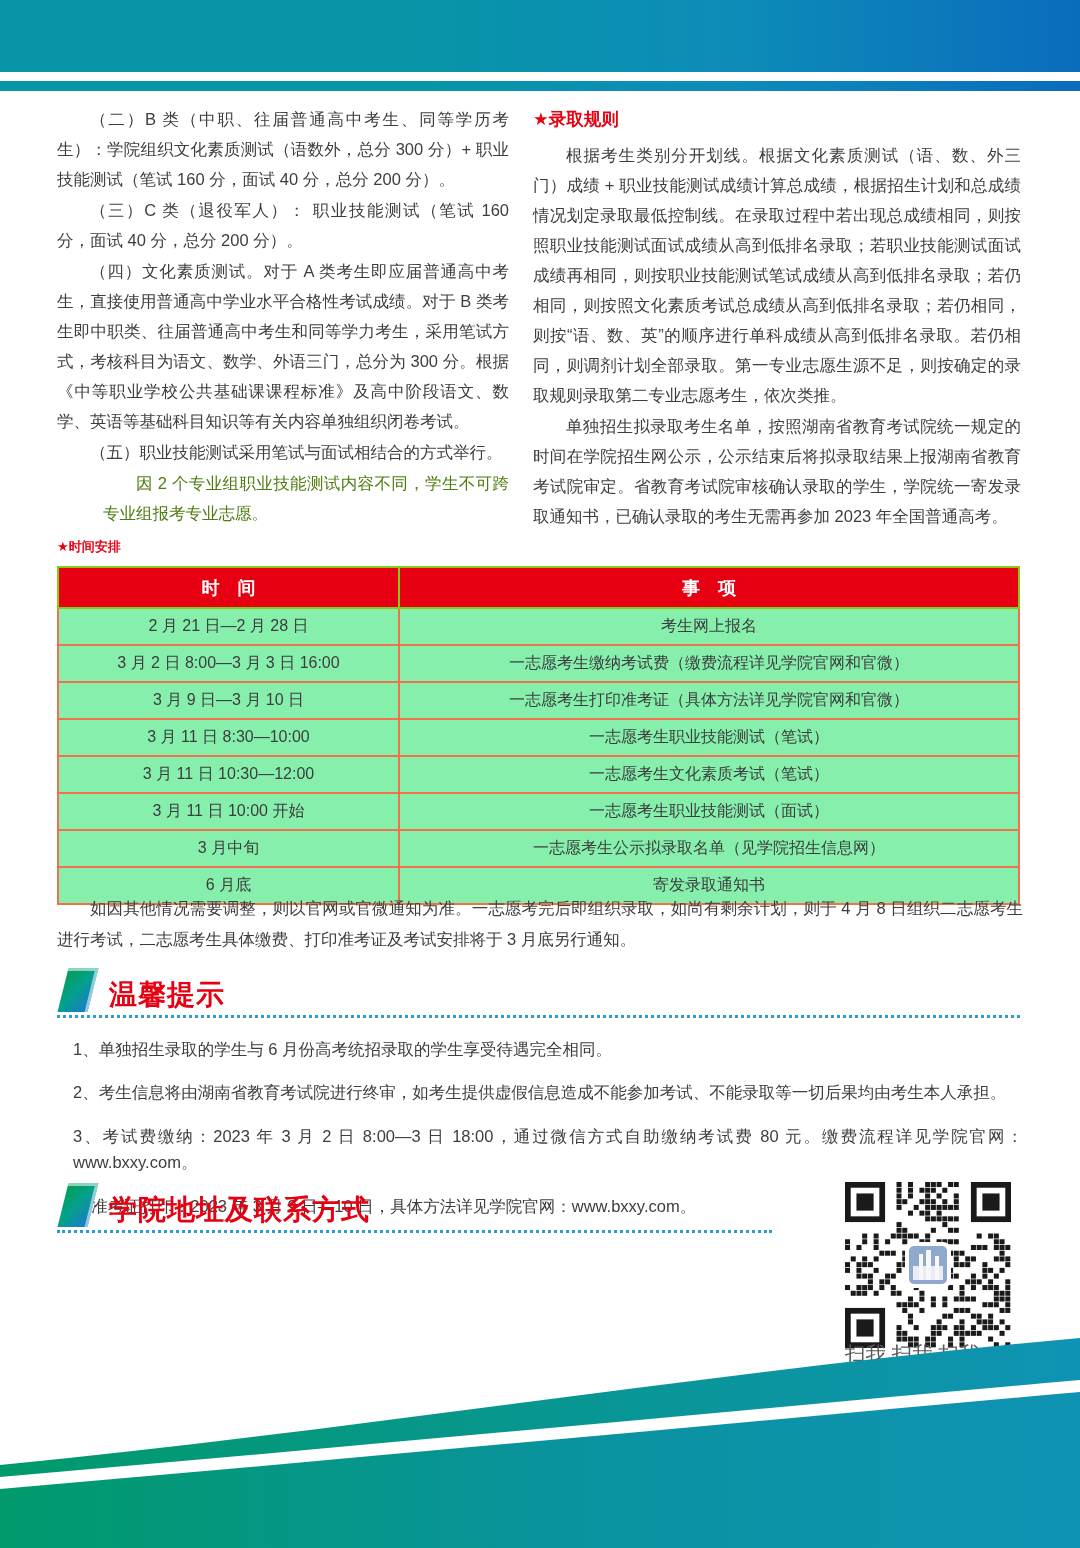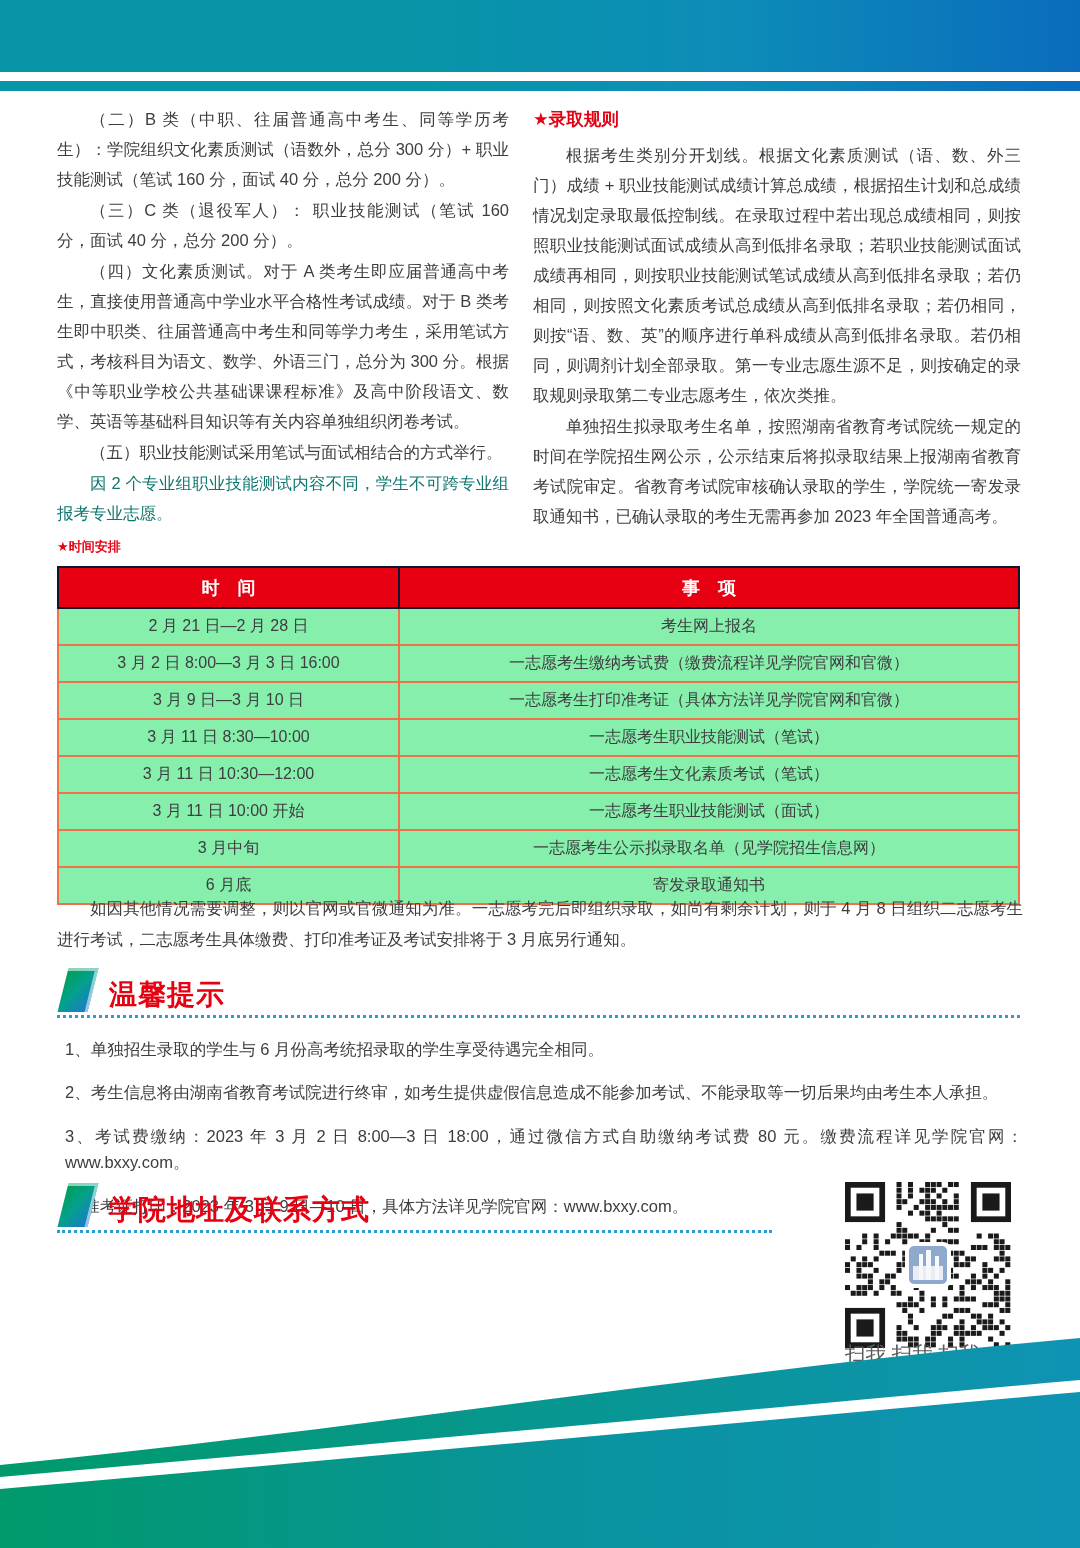--- a/index.html
+++ b/index.html
@@ -11,48 +11,48 @@
     background:linear-gradient(90deg,#0895a8 0%,#0895a8 38%,#0d8cb8 68%,#0a6cbd 100%);}
   .banner-gap{position:absolute;left:0;top:72px;width:1080px;height:9px;background:#fff;}
   .banner-thin{position:absolute;left:0;top:81px;width:1080px;height:10px;
     background:linear-gradient(90deg,#0895a8 0%,#0895a8 38%,#0d8cb8 68%,#0a6cbd 100%);}
 
   
   .col{position:absolute;top:104px;font-size:16.5px;line-height:1.82;text-align:justify;}
   .col-left{left:57px;width:452px;}
   .col-right{left:533px;width:488px;}
   .para{text-indent:2em;margin:0 0 1px 0;}
-  .para-warning{color:#0f766e;}
+  .para-warning{color:#4d7c0f;margin-left:46px;}
   .rule-title{color:#e60012;font-weight:bold;font-size:17.5px;margin:0 0 4px 0;}
 
   
   .schedule-title{position:absolute;left:57px;top:538px;color:#e60012;font-weight:bold;font-size:13px;}
   .schedule-table{position:absolute;left:57px;top:566px;width:963px;border-collapse:collapse;
     font-size:16px;color:#3d3d3f;table-layout:fixed;}
   .schedule-table th{background:#e60012;color:#ffffff;font-weight:bold;font-size:18px;
-    height:37px;border:2px solid #0f172a;}
+    height:37px;border:2px solid #84cc16;}
   .schedule-table td{background:#86efac;height:33px;text-align:center;border:2px solid #f0714b;}
   .col-time{width:337px;}
   .schedule-note{position:absolute;left:57px;top:893px;width:966px;font-size:16.5px;
     line-height:1.85;text-indent:2em;text-align:justify;margin:0;}
 
   
   .section-head{position:absolute;left:57px;display:flex;align-items:flex-end;
     border-bottom:3px dotted #2a9bd5;padding-bottom:3px;}
   .section-head .flag{width:30px;height:44px;transform:skewX(-14deg);margin:0 4px 0 6px;
     background:linear-gradient(125deg,#009e53 0%,#04a08c 48%,#1b79cf 100%);
     box-shadow:inset -3px 3px 0 rgba(255,255,255,.55);}
   .section-head .section-title{color:#e60012;font-weight:bold;font-size:28px;margin-left:12px;
     letter-spacing:1px;line-height:1.2;}
   .head-tips{top:968px;width:963px;}
   .head-contact{top:1183px;width:715px;}
 
   
   .tips-list{position:absolute;left:57px;top:1036px;width:966px;font-size:16.5px;line-height:1.6;}
-  .tips-list .tip{margin:0 0 17px 8px;text-align:justify;}
+  .tips-list .tip{margin:0 0 17px 16px;text-align:justify;}
 
   
   .contact-list{position:absolute;left:57px;top:1240px;width:760px;font-size:16.5px;color:#f4512c;}
   .contact-list .c-line{margin:0 0 16.5px 0;line-height:1.2;}
 
   
   .qr-box{position:absolute;left:845px;top:1182px;width:166px;height:166px;background:#fff;}
   .qr-caption{position:absolute;left:845px;top:1340px;width:200px;font-size:20.5px;color:#58595b;}
 
   

